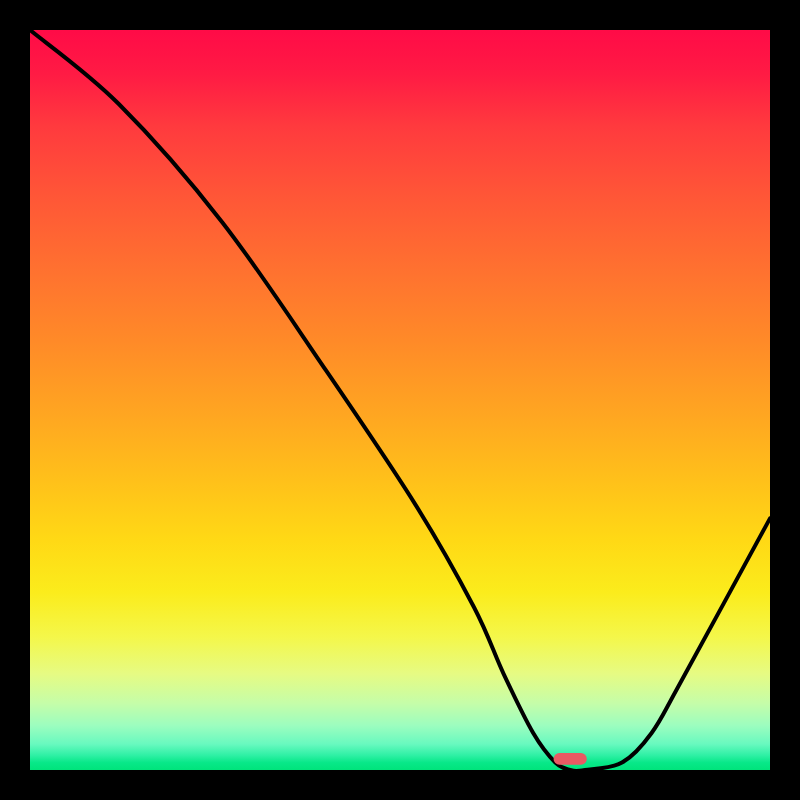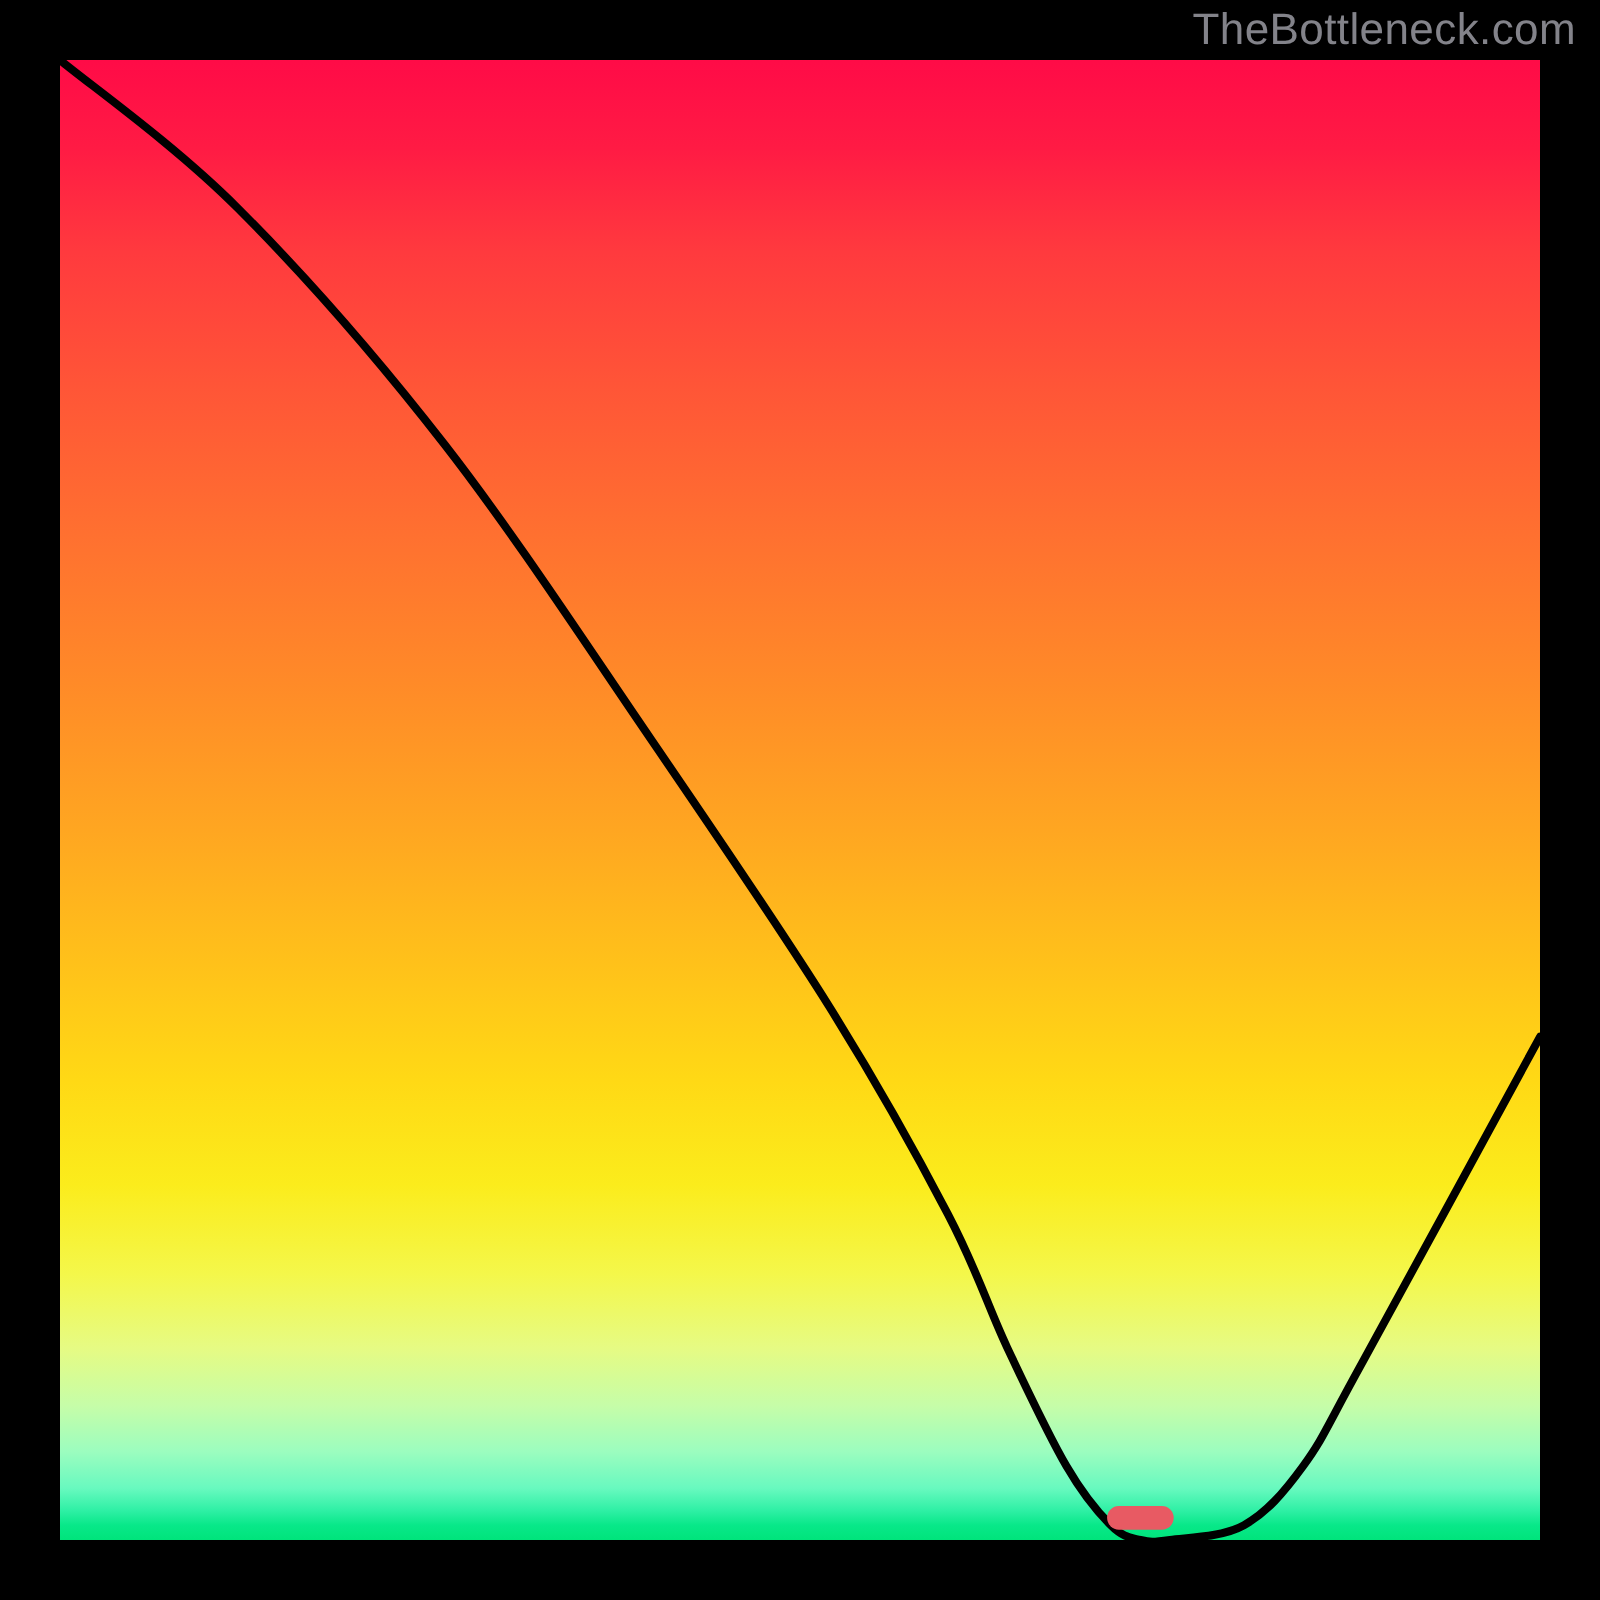--- a/index.html
+++ b/index.html
@@ -69,14 +69,13 @@
 <div class="frame">
   <div class="plot-area"></div>
   <svg class="curve-svg" viewBox="0 0 740 740" preserveAspectRatio="none">
     <g id="curve-layer">
         <path d="M 0,0 C 14.799999999999999,12.333333333333334 56.73333333333333,41.93333333333334 88.8,74 C 120.86666666666667,106.06666666666666 157.86666666666667,147.99999999999997 192.4,192.39999999999998 C 226.93333333333334,236.79999999999998 263.93333333333334,293.5333333333333 296,340.4 C 328.06666666666666,387.26666666666665 360.1333333333333,434.1333333333333 384.8,473.6 C 409.4666666666667,513.0666666666667 429.2,548.8333333333334 444,577.2 C 458.8,605.5666666666667 463.73333333333335,622.8333333333333 473.6,643.8 C 483.4666666666667,664.7666666666667 494.5666666666667,688.2 503.20000000000005,703 C 511.83333333333337,717.8 519.2333333333333,726.4333333333334 525.4,732.6 C 531.5666666666666,738.7666666666667 535.2666666666667,738.7666666666667 540.1999999999999,740 C 545.1333333333332,741.2333333333333 546.3666666666667,741.2333333333333 555,740 C 563.6333333333333,738.7666666666667 580.9,738.7666666666667 592,732.6 C 603.1,726.4333333333334 611.7333333333333,716.5666666666666 621.6,703 C 631.4666666666667,689.4333333333334 631.4666666666667,686.9666666666667 651.2,651.2 C 670.9333333333334,615.4333333333334 725.2,515.5333333333333 740,488.4" fill="none" stroke="#000000" stroke-width="4" stroke-linecap="round" stroke-linejoin="round"></path>
       </g>
     <g id="marker-layer">
         <rect x="523.55" y="722.98" width="33.3" height="11.84" rx="5.92" fill="#e85a63"></rect>
       </g>
   </svg>
-  <div class="watermark">TheBottleneck.com</div>
 </div>
 
 </body></html>

